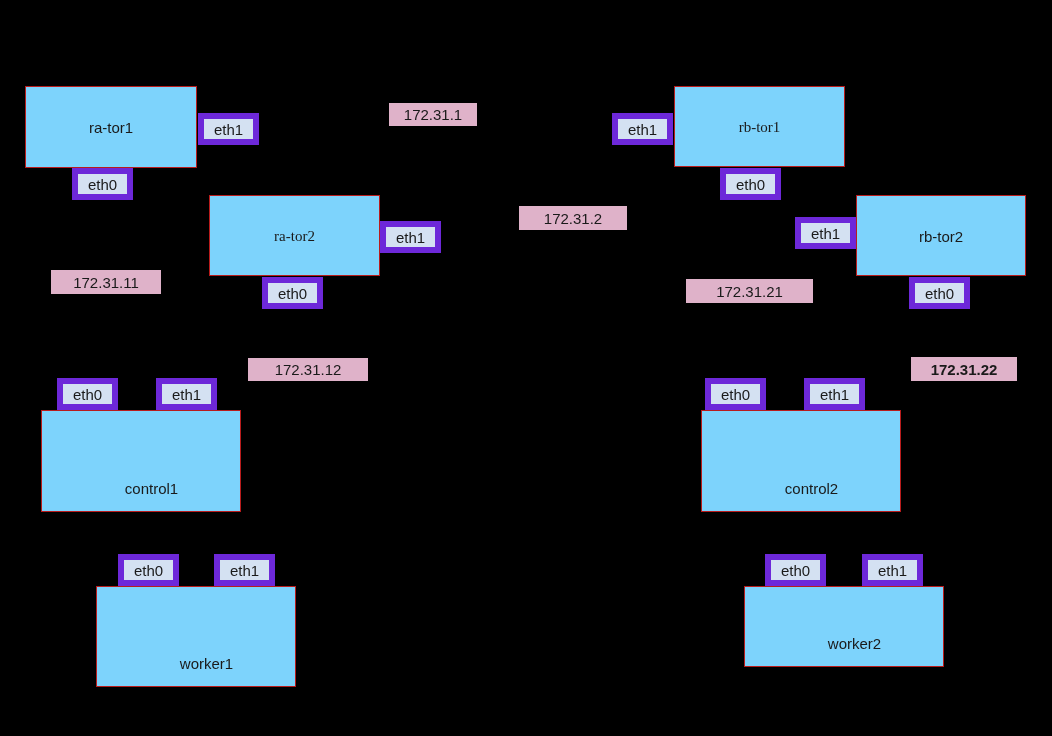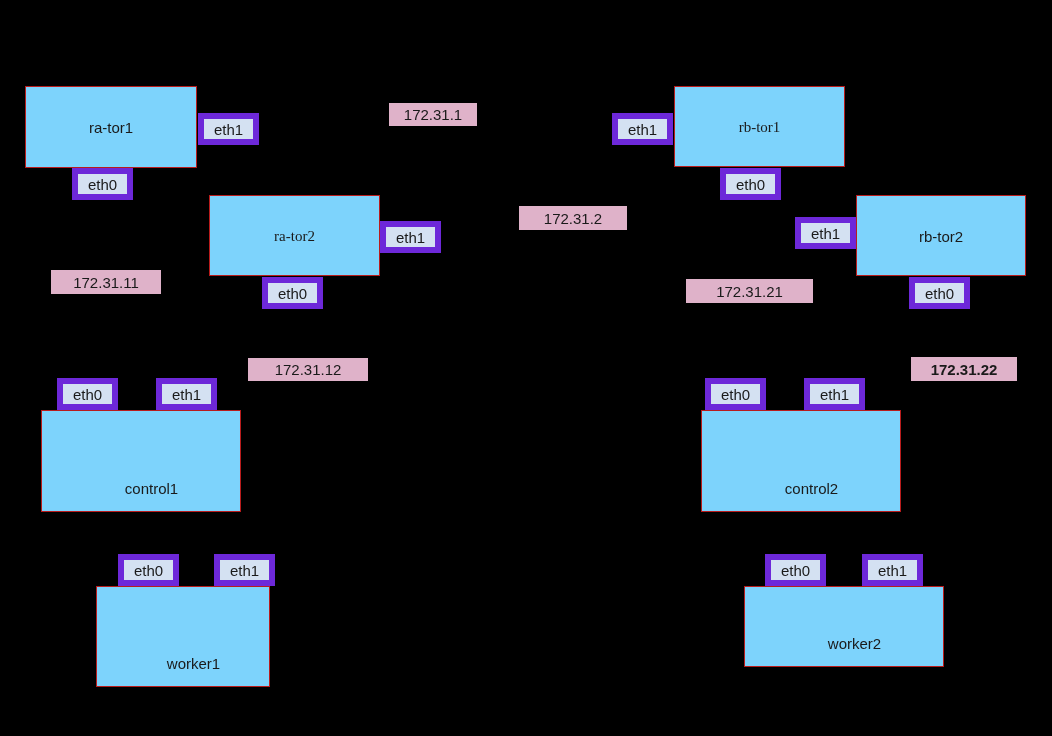--- a/index.html
+++ b/index.html
@@ -85,21 +85,21 @@
       </div>
       <div class="node center-title" style="left: 856px; top: 195px; width: 170px; height: 81px;">
         <div class="node-label">rb-tor2</div>
       </div>
       <div class="node low-title" style="left: 41px; top: 410px; width: 200px; height: 102px;">
         <div class="node-label">control1</div>
       </div>
       <div class="node low-title" style="left: 689px; top: 410px; width: 200px; height: 102px; margin-left: 12px;">
         <div class="node-label">control2</div>
       </div>
-      <div class="node low-title" style="left: 96px; top: 586px; width: 174px; height: 101px;">
+      <div class="node low-title" style="left: 96px; top: 586px; width: 200px; height: 101px;">
         <div class="node-label">worker1</div>
       </div>
       <div class="node low-title" style="left: 744px; top: 586px; width: 200px; height: 81px;">
         <div class="node-label">worker2</div>
       </div>
     </div>
   <div id="interfaces-layer">
       <div class="iface" style="left: 198px; top: 113px; width: 61px; height: 32px;">eth1</div>
       <div class="iface" style="left: 72px; top: 168px; width: 61px; height: 32px;">eth0</div>
       <div class="iface" style="left: 380px; top: 221px; width: 61px; height: 32px;">eth1</div>

